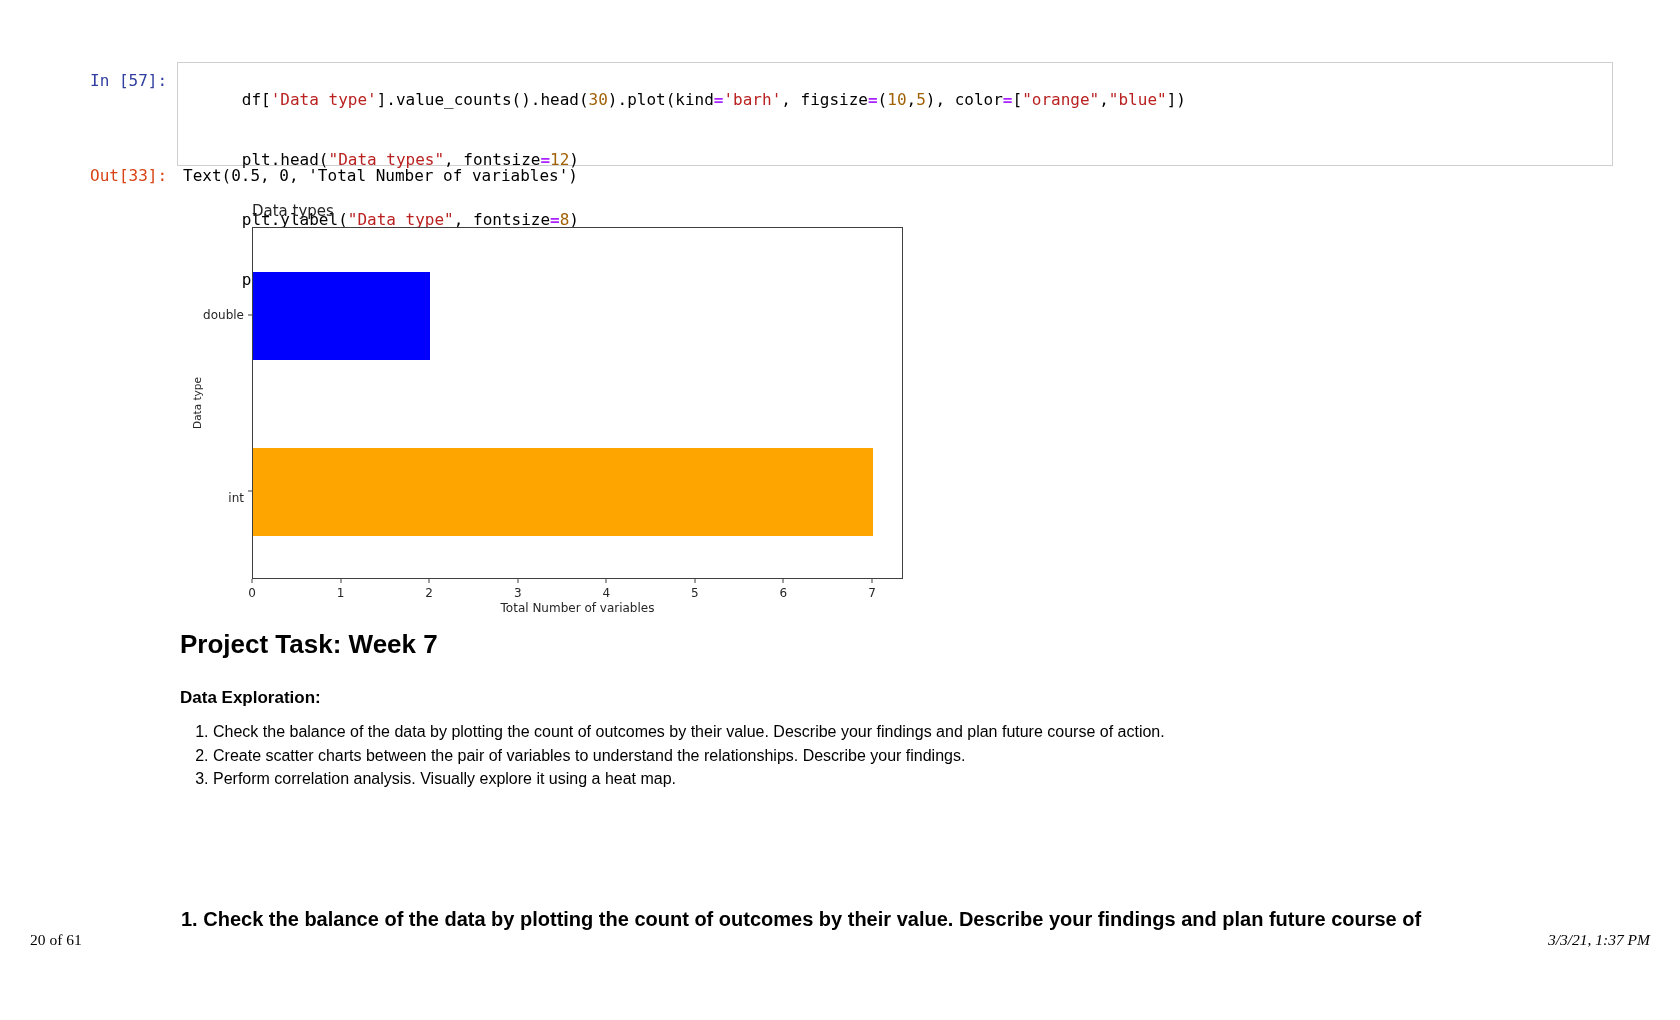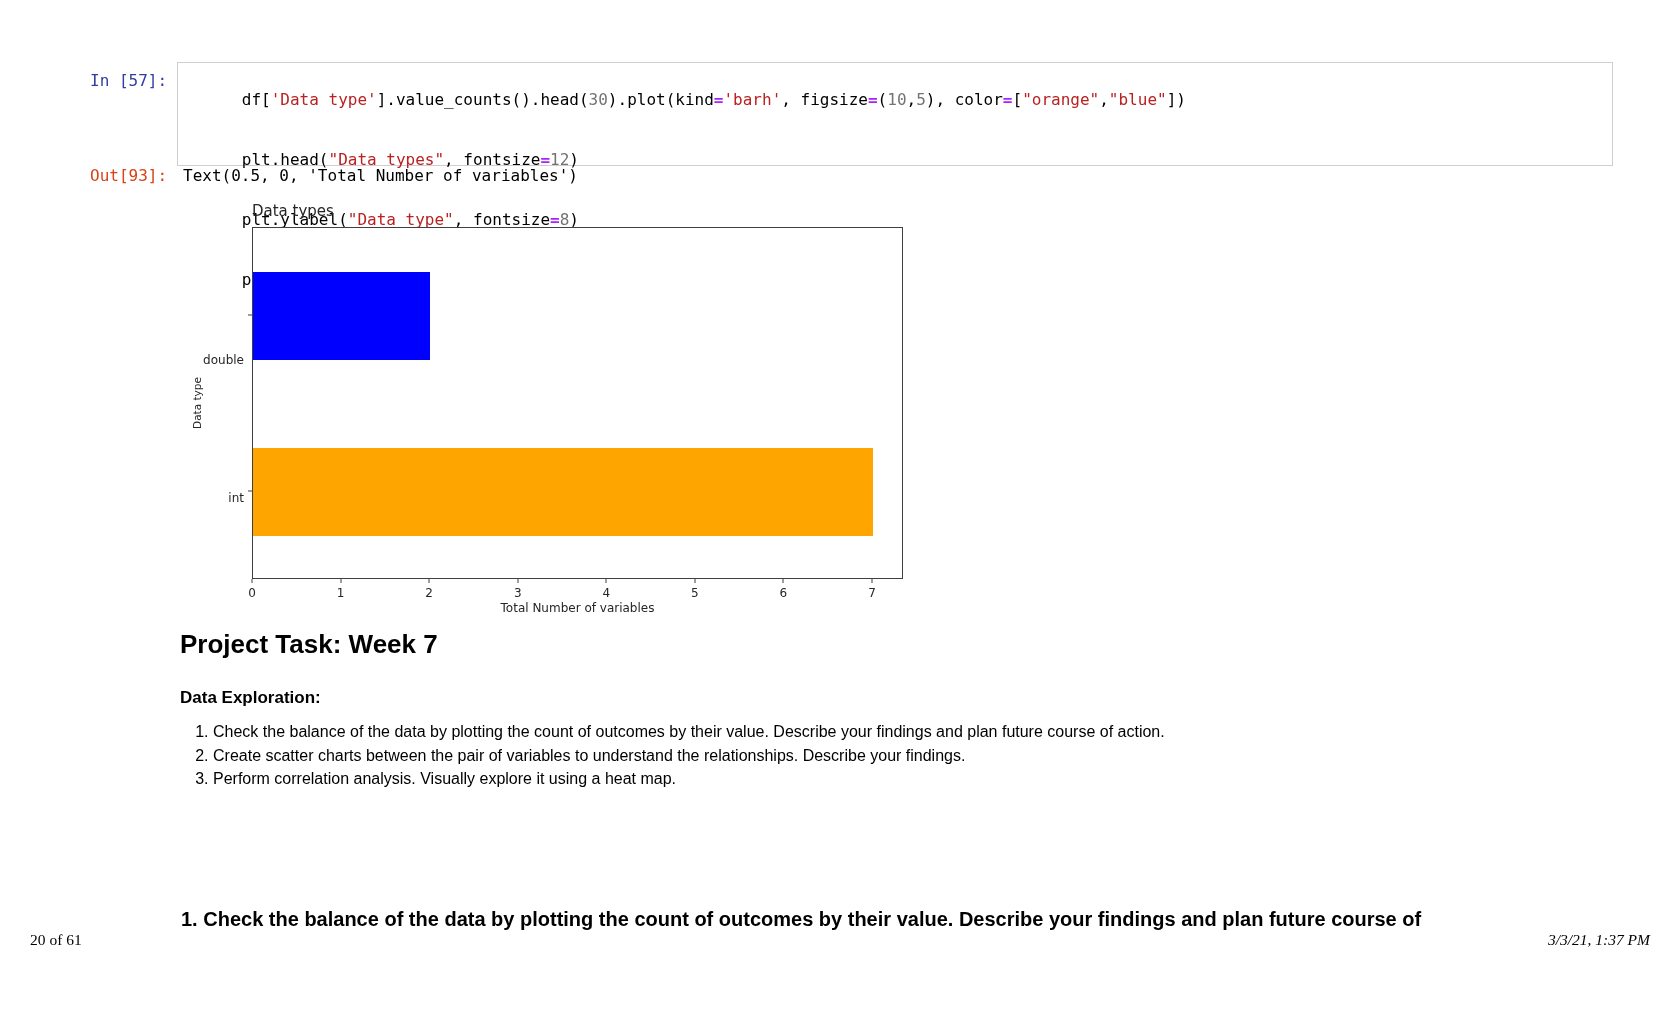--- a/index.html
+++ b/index.html
@@ -10,21 +10,21 @@
   .mono { font-family:"DejaVu Sans Mono",monospace; font-size:16px; line-height:20px; white-space:pre; }
   .in-prompt  { position:absolute; left:90px;  top:71px;  color:#303F9F; }
   .out-prompt { position:absolute; left:90px;  top:166px; color:#D84315; }
   .out-text   { position:absolute; left:183px; top:166px; color:#000; }
 
   .code-box { position:absolute; left:177px; top:62px; width:1436px; height:104px;
               border:1px solid #cfcfcf; background:#fff; padding:7px 6px; }
   .code-line { font-family:"DejaVu Sans Mono",monospace; font-size:16px; line-height:20px;
                white-space:pre; color:#000; }
   .tok-s { color:#BA2121; }
-  .tok-n { color:#737373;text-align:right; }
+  .tok-n { color:#a16207;text-align:right; }
   .tok-o { color:#AA22FF; font-weight:bold; }
 
   .figure { position:absolute; left:185px; top:198px; width:735px; height:432px; }
   .chart-title { position:absolute; left:67px; top:4px; width:651px; text-align:left;
                  font-family:"DejaVu Sans",sans-serif; font-size:15px; color:#262626; }
   .plot-area { position:absolute; left:67px; top:29px; width:651px; height:352px;
                border:1px solid #404040; background:#fff; }
   .bar { position:absolute; left:0; }
   .ytick-label { position:absolute; transform:translate(-100%,-50%);
                  font-family:"DejaVu Sans",sans-serif; font-size:12px; color:#262626; }
@@ -64,33 +64,33 @@
       <span class="tok-p">plt.head(</span><span class="tok-s">"Data types"</span><span class="tok-p">, fontsize</span><span class="tok-o">=</span><span class="tok-n">12</span><span class="tok-p">)</span>
     </div>
     <div class="code-line">
       <span class="tok-p">plt.ylabel(</span><span class="tok-s">"Data type"</span><span class="tok-p">, fontsize</span><span class="tok-o">=</span><span class="tok-n">8</span><span class="tok-p">)</span>
     </div>
     <div class="code-line">
       <span class="tok-p">plt.xlabel(</span><span class="tok-s">'Total Number of variables'</span><span class="tok-p">)</span>
     </div>
   </div>
 
-  <div class="mono out-prompt">Out[93]:</div>
+  <div class="mono out-prompt">Out[33]:</div>
   <div class="mono out-text">Text(0.5, 0, 'Total Number of variables')</div>
 
   <div class="figure">
     <div class="chart-title">Data types</div>
     <div class="ylabel">Data type</div>
     <div class="plot-area">
         <div class="bar" style="top: 44px; height: 88px; width: 177.143px; background: rgb(0, 0, 255);"></div>
         <div class="bar" style="top: 220px; height: 88px; width: 620px; background: rgb(255, 165, 0);"></div>
       </div>
     <div class="xlabel">Total Number of variables</div>
   <div class="ytick" style="left: 63px; top: 117px;"></div>
-      <div class="ytick-label" style="left: 59px; top: 117px; margin-top: 45px;">double</div>
+      <div class="ytick-label" style="left: 59px; top: 117px;">double</div>
       <div class="ytick" style="left: 63px; top: 293px;"></div>
       <div class="ytick-label" style="left: 59px; top: 300px;">int</div>
       <div class="xtick" style="left: 67px; top: 381px;"></div>
       <div class="xtick-label" style="left: 67px; top: 388px;">0</div>
       <div class="xtick" style="left: 155.571px; top: 381px;"></div>
       <div class="xtick-label" style="left: 155.571px; top: 388px;">1</div>
       <div class="xtick" style="left: 244.143px; top: 381px;"></div>
       <div class="xtick-label" style="left: 244.143px; top: 388px;">2</div>
       <div class="xtick" style="left: 332.714px; top: 381px;"></div>
       <div class="xtick-label" style="left: 332.714px; top: 388px;">3</div>

